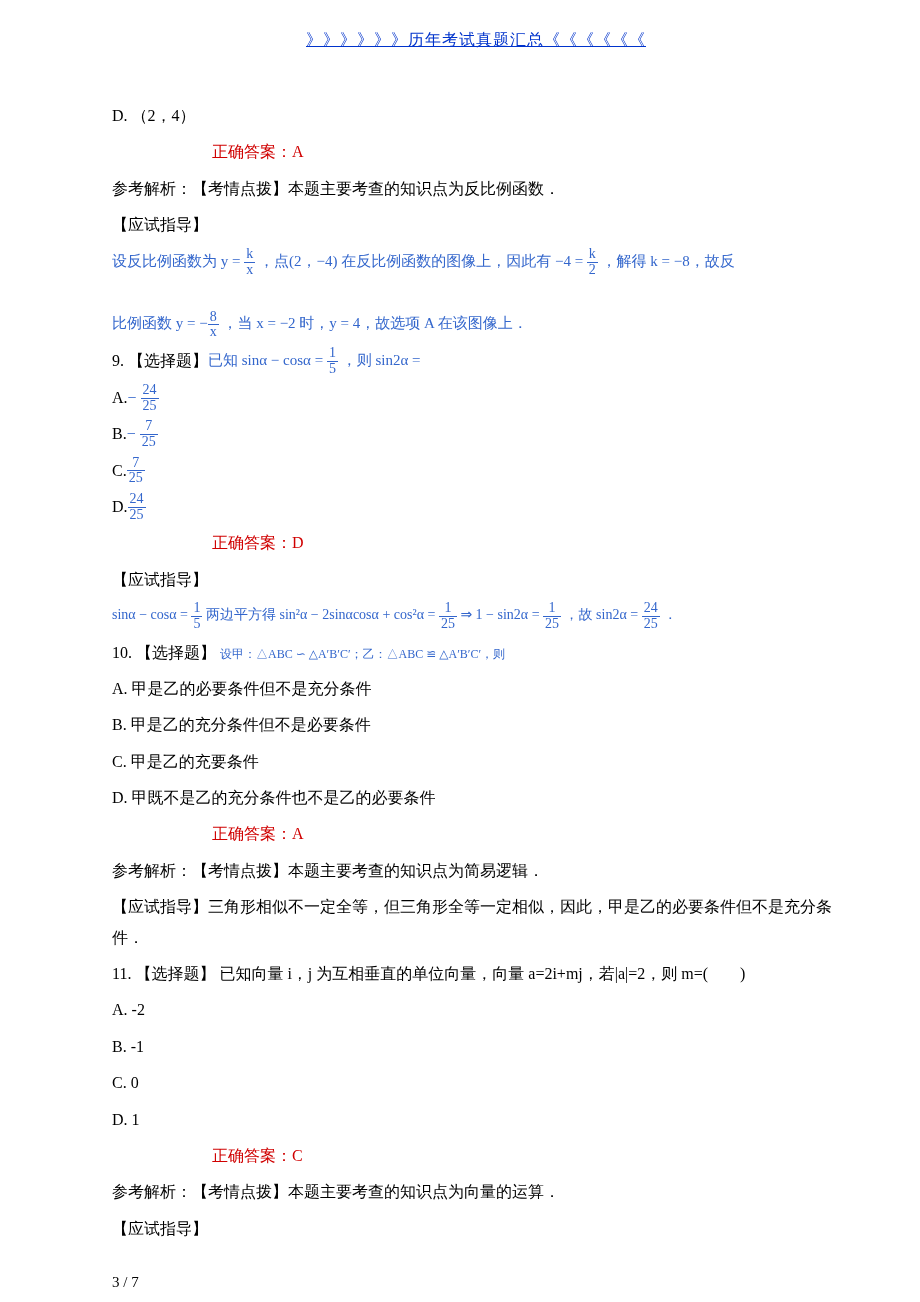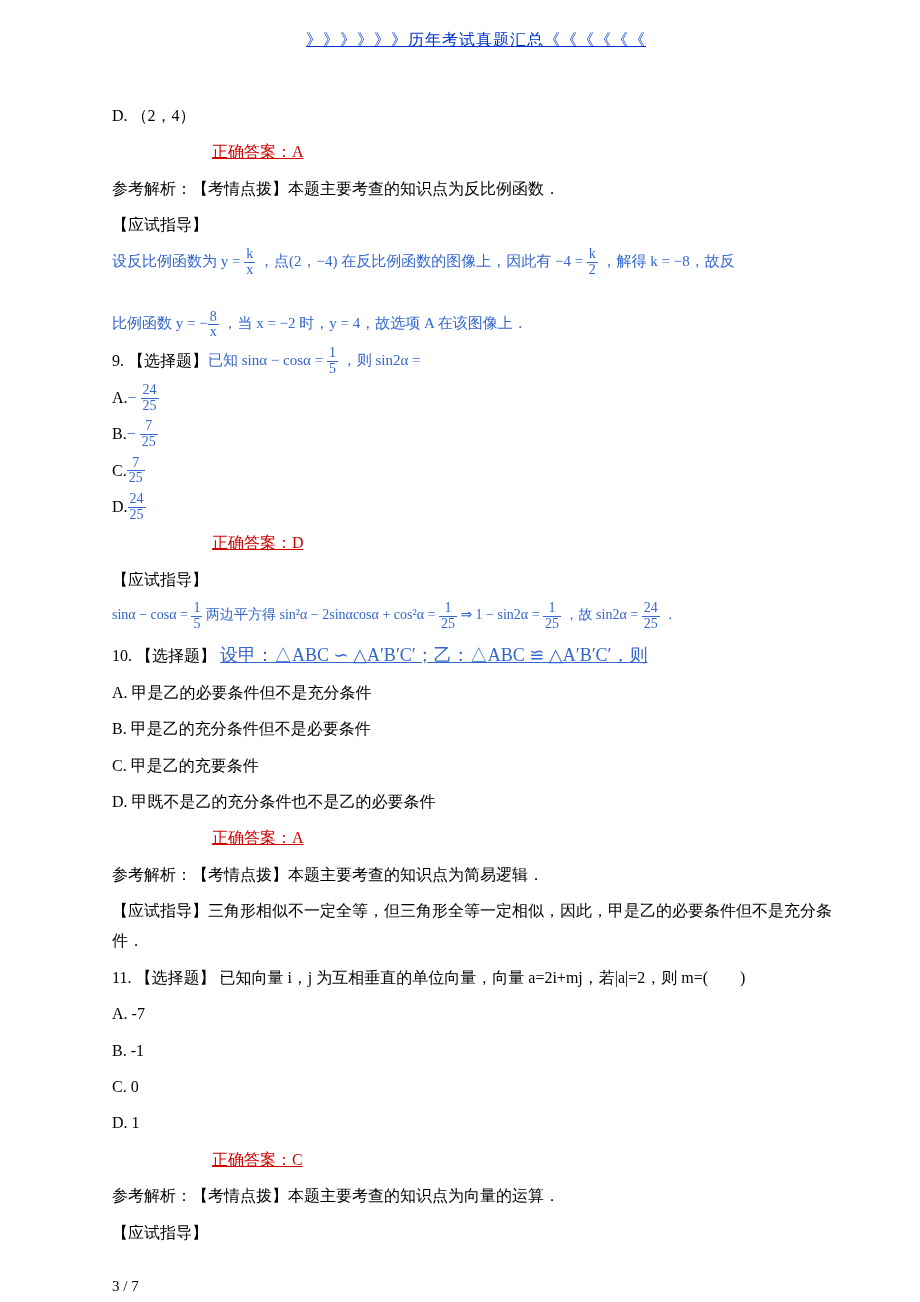--- a/index.html
+++ b/index.html
@@ -24,21 +24,20 @@
     text-decoration: underline;
     font-family: "SimSun", serif;
     letter-spacing: 1px;
   }
   .line {
     margin: 6px 0;
     line-height: 1.9;
   }
   .red {
     color: #d00000;
-    text-decoration: underline;
   }
   .indent {
     padding-left: 100px;
   }
   .blue-math {
     color: #3366cc;
     font-family: "Times New Roman", serif;
   }
   .frac {
     display: inline-block;
@@ -150,32 +149,32 @@
     <span class="frac"><span class="num">1</span><span class="den">25</span></span>
     <span> ⇒ 1 − sin2α = </span>
     <span class="frac"><span class="num">1</span><span class="den">25</span></span>
     <span>，故 sin2α = </span>
     <span class="frac"><span class="num">24</span><span class="den">25</span></span>
     <span>．</span>
   </div>
 
   <div class="line">
     <span>10. 【选择题】 </span>
-    <span class="blue-math" style="font-size:18px;text-decoration:underline;">设甲：△ABC ∽ △A′B′C′；乙：△ABC ≌ △A′B′C′，则</span>
+    <span class="blue-math" style="font-size:12px;">设甲：△ABC ∽ △A′B′C′；乙：△ABC ≌ △A′B′C′，则</span>
   </div>
   <div class="line">A. 甲是乙的必要条件但不是充分条件</div>
   <div class="line">B. 甲是乙的充分条件但不是必要条件</div>
   <div class="line">C. 甲是乙的充要条件</div>
   <div class="line">D. 甲既不是乙的充分条件也不是乙的必要条件</div>
   <div class="line indent red">正确答案：A</div>
   <div class="line">参考解析：【考情点拨】本题主要考查的知识点为简易逻辑．</div>
   <div class="line">【应试指导】三角形相似不一定全等，但三角形全等一定相似，因此，甲是乙的必要条件但不是充分条件．</div>
 
   <div class="line">11. 【选择题】 已知向量 i，j 为互相垂直的单位向量，向量 a=2i+mj，若|a|=2，则 m=(　　)</div>
-  <div class="line">A. -7</div>
+  <div class="line">A. -2</div>
   <div class="line">B. -1</div>
   <div class="line">C. 0</div>
   <div class="line">D. 1</div>
   <div class="line indent red">正确答案：C</div>
   <div class="line">参考解析：【考情点拨】本题主要考查的知识点为向量的运算．</div>
   <div class="line">【应试指导】</div>
 
   <div class="footer">3 / 7</div>
 
 </div>

